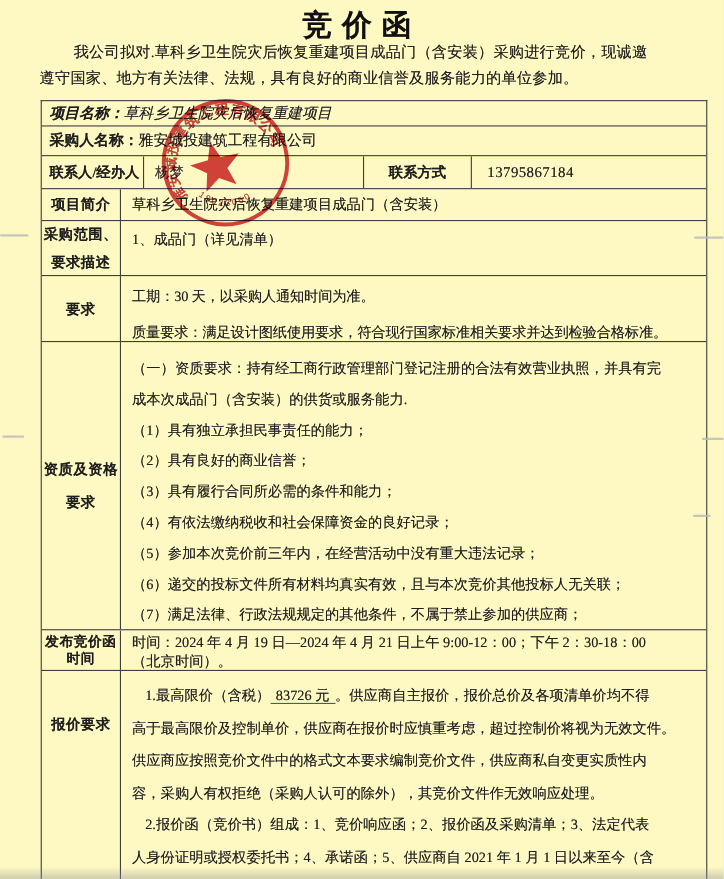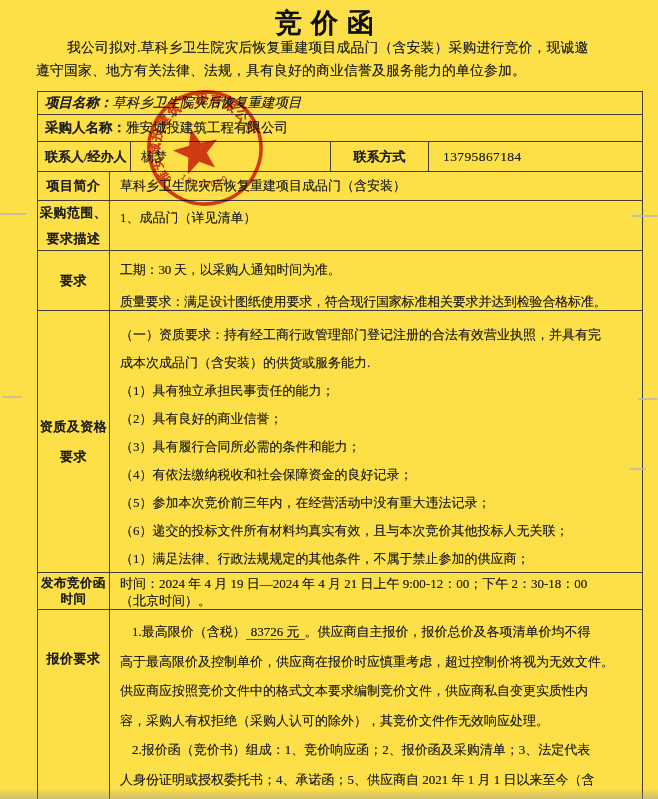--- a/index.html
+++ b/index.html
@@ -1,19 +1,19 @@
 <!DOCTYPE html>
 <html><head>
 <meta charset="utf-8">
 <style>
   * { margin:0; padding:0; box-sizing:border-box; }
   html,body { background:#e9e9e9; }
   .page {
     position:relative; width:658px; height:799px; margin:0 auto;
-    background:#fde047; overflow:hidden;
+    background:#fef9c3; overflow:hidden;
     font-family:"Liberation Serif","DejaVu Serif",serif;
     color:#1e1e1e;
     text-shadow:0 0 .45px rgba(20,20,20,.55);
   }
   .doc-title {
     position:absolute; top:5px; left:0; width:658px;
     text-align:center; font-size:27px; font-weight:bold;
     letter-spacing:9px; color:#111;
   }
   .intro { position:absolute; left:36px; top:36px; width:600px; font-size:13.8px; }
@@ -153,21 +153,21 @@
       </div>
       <div class="cell con">
         <div class="l">（一）资质要求：持有经工商行政管理部门登记注册的合法有效营业执照，并具有完</div>
         <div class="l">成本次成品门（含安装）的供货或服务能力.</div>
         <div class="l">（1）具有独立承担民事责任的能力；</div>
         <div class="l">（2）具有良好的商业信誉；</div>
         <div class="l">（3）具有履行合同所必需的条件和能力；</div>
         <div class="l">（4）有依法缴纳税收和社会保障资金的良好记录；</div>
         <div class="l">（5）参加本次竞价前三年内，在经营活动中没有重大违法记录；</div>
         <div class="l">（6）递交的投标文件所有材料均真实有效，且与本次竞价其他投标人无关联；</div>
-        <div class="l">（1）满足法律、行政法规规定的其他条件，不属于禁止参加的供应商；</div>
+        <div class="l">（7）满足法律、行政法规规定的其他条件，不属于禁止参加的供应商；</div>
       </div>
     </div>
 
     <div class="row r8">
       <div class="cell lab">
         <div>发布竞价函</div>
         <div>时间</div>
       </div>
       <div class="cell con">
         <div class="l">时间：2024 年 4 月 19 日—2024 年 4 月 21 日上午 9:00-12：00；下午 2：30-18：00</div>

